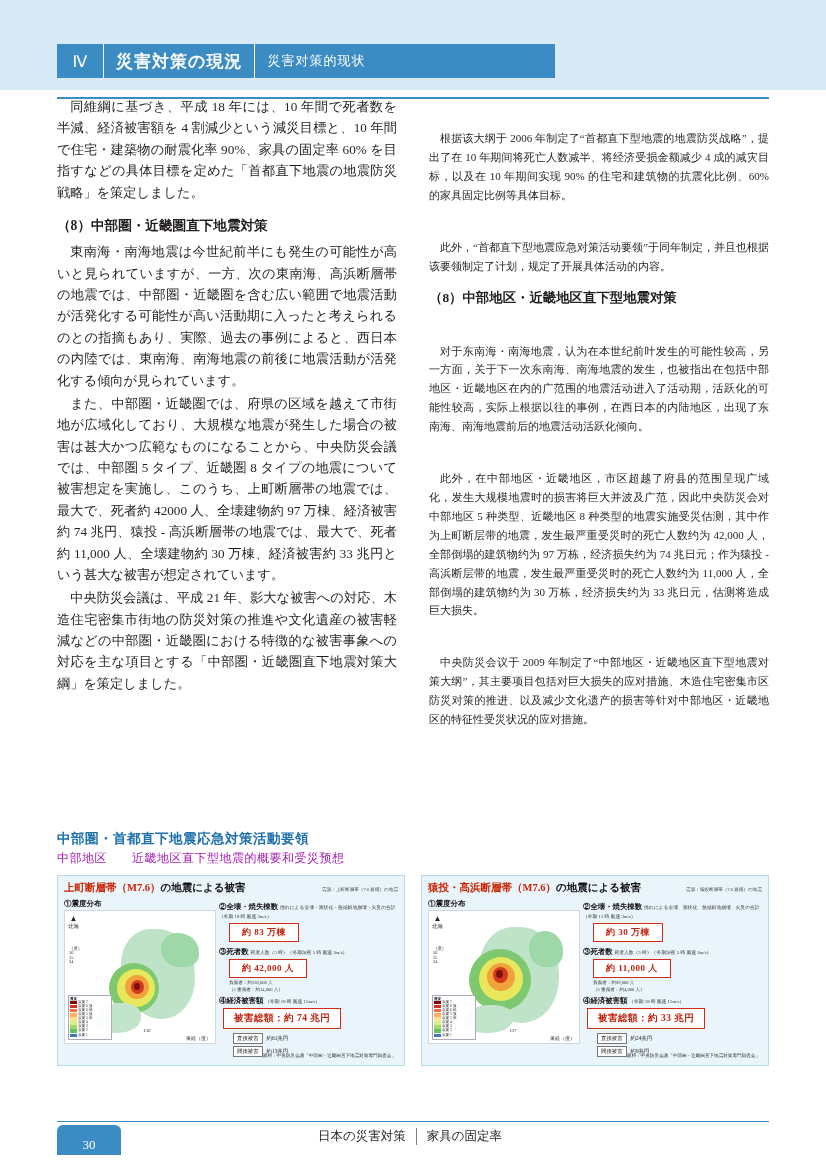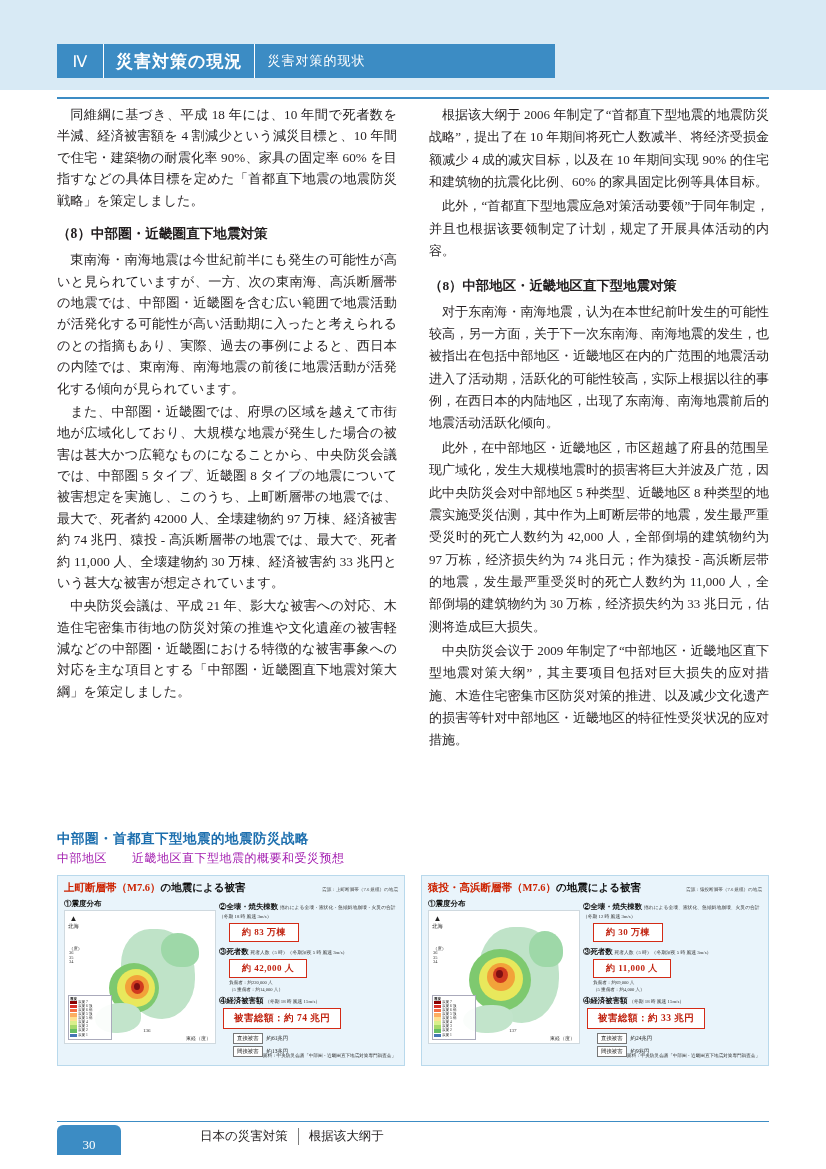--- a/index.html
+++ b/index.html
@@ -74,21 +74,21 @@
     top: 97px;
     width: 712px;
     height: 2px;
     background: #3c8cc4;
   }
 
   
   .content {
     position: absolute;
     left: 57px;
-    top: 104px;
+    top: 96px;
     width: 712px;
   }
   .columns {
     display: flex;
     gap: 32px;
   }
   .col {
     width: 340px;
   }
   p.para {
@@ -99,22 +99,23 @@
     text-justify: inter-ideograph;
     text-indent: 1em;
   }
   h3.subhead {
     margin: 13px 0 5px 0;
     font-size: 13.6px;
     font-weight: bold;
     line-height: 1.5;
   }
   .col-cn p.para {
-    font-size: 13px;
+    font-size: 11px;
     line-height: 1.72;
+    margin-top: 33px;
   }
   .col-cn h3.subhead {
     font-size: 13.4px;
   }
 
   
   .figure-block {
     position: absolute;
     left: 57px;
     top: 830px;
@@ -351,21 +352,21 @@
     border-radius: 6px;
   }
   .footer-center {
     position: absolute;
     left: 200px;
     top: 4px;
     width: 420px;
     height: 22px;
     display: flex;
     align-items: center;
-    justify-content: flex-start;
+    justify-content: center;
     gap: 10px;
   }
   .footer-jp {
     font-size: 12.5px;
     color: #231f20;
     padding-right: 10px;
     border-right: 1px solid #7d7d7d;
   }
   .footer-cn {
     font-size: 12.5px;
@@ -411,21 +412,21 @@
       <h3 class="subhead">（8）中部地区・近畿地区直下型地震对策</h3>
       <p class="para">对于东南海・南海地震，认为在本世纪前叶发生的可能性较高，另一方面，关于下一次东南海、南海地震的发生，也被指出在包括中部地区・近畿地区在内的广范围的地震活动进入了活动期，活跃化的可能性较高，实际上根据以往的事例，在西日本的内陆地区，出现了东南海、南海地震前后的地震活动活跃化倾向。</p>
       <p class="para">此外，在中部地区・近畿地区，市区超越了府县的范围呈现广域化，发生大规模地震时的损害将巨大并波及广范，因此中央防災会对中部地区 5 种类型、近畿地区 8 种类型的地震实施受災估测，其中作为上町断层带的地震，发生最严重受災时的死亡人数约为 42,000 人，全部倒塌的建筑物约为 97 万栋，经济损失约为 74 兆日元；作为猿投 - 高浜断层带的地震，发生最严重受災时的死亡人数约为 11,000 人，全部倒塌的建筑物约为 30 万栋，经济损失约为 33 兆日元，估测将造成巨大损失。</p>
       <p class="para">中央防災会议于 2009 年制定了“中部地区・近畿地区直下型地震对策大纲”，其主要项目包括对巨大损失的应对措施、木造住宅密集市区防災对策的推进、以及减少文化遗产的损害等针对中部地区・近畿地区的特征性受災状况的应对措施。</p>
     </div>
 
   </div>
 </div>
 
 <div class="figure-block">
-  <div class="fig-title-jp">中部圏・首都直下型地震的地震防災战略</div>
+  <div class="fig-title-jp">中部圏・首都直下地震応急対策活動要領</div>
   <div class="fig-title-cn">中部地区　　近畿地区直下型地震的概要和受災预想</div>
 
   <div class="fig-row">
 
     <div class="fig-card">
       <div class="fig-hdr">
         <div class="fig-hdr-title">
           <span class="red">上町断層帯（M7.6）</span><span>の地震による被害</span>
         </div>
         <div class="fig-hdr-note">震源：上町断層帯（7.6 規模）の地震</div>
@@ -645,16 +646,16 @@
     </div>
 
   </div>
 </div>
 
 <div class="footer">
   <div class="footer-rule"></div>
   <div class="footer-pageno">30</div>
   <div class="footer-center">
     <span class="footer-jp">日本の災害対策</span>
-    <span class="footer-cn">根据该大纲于</span>
+    <span class="footer-cn">家具の固定率</span>
   </div>
 </div>
 <div class="page-bottom-band"></div>
 
 </body></html>

